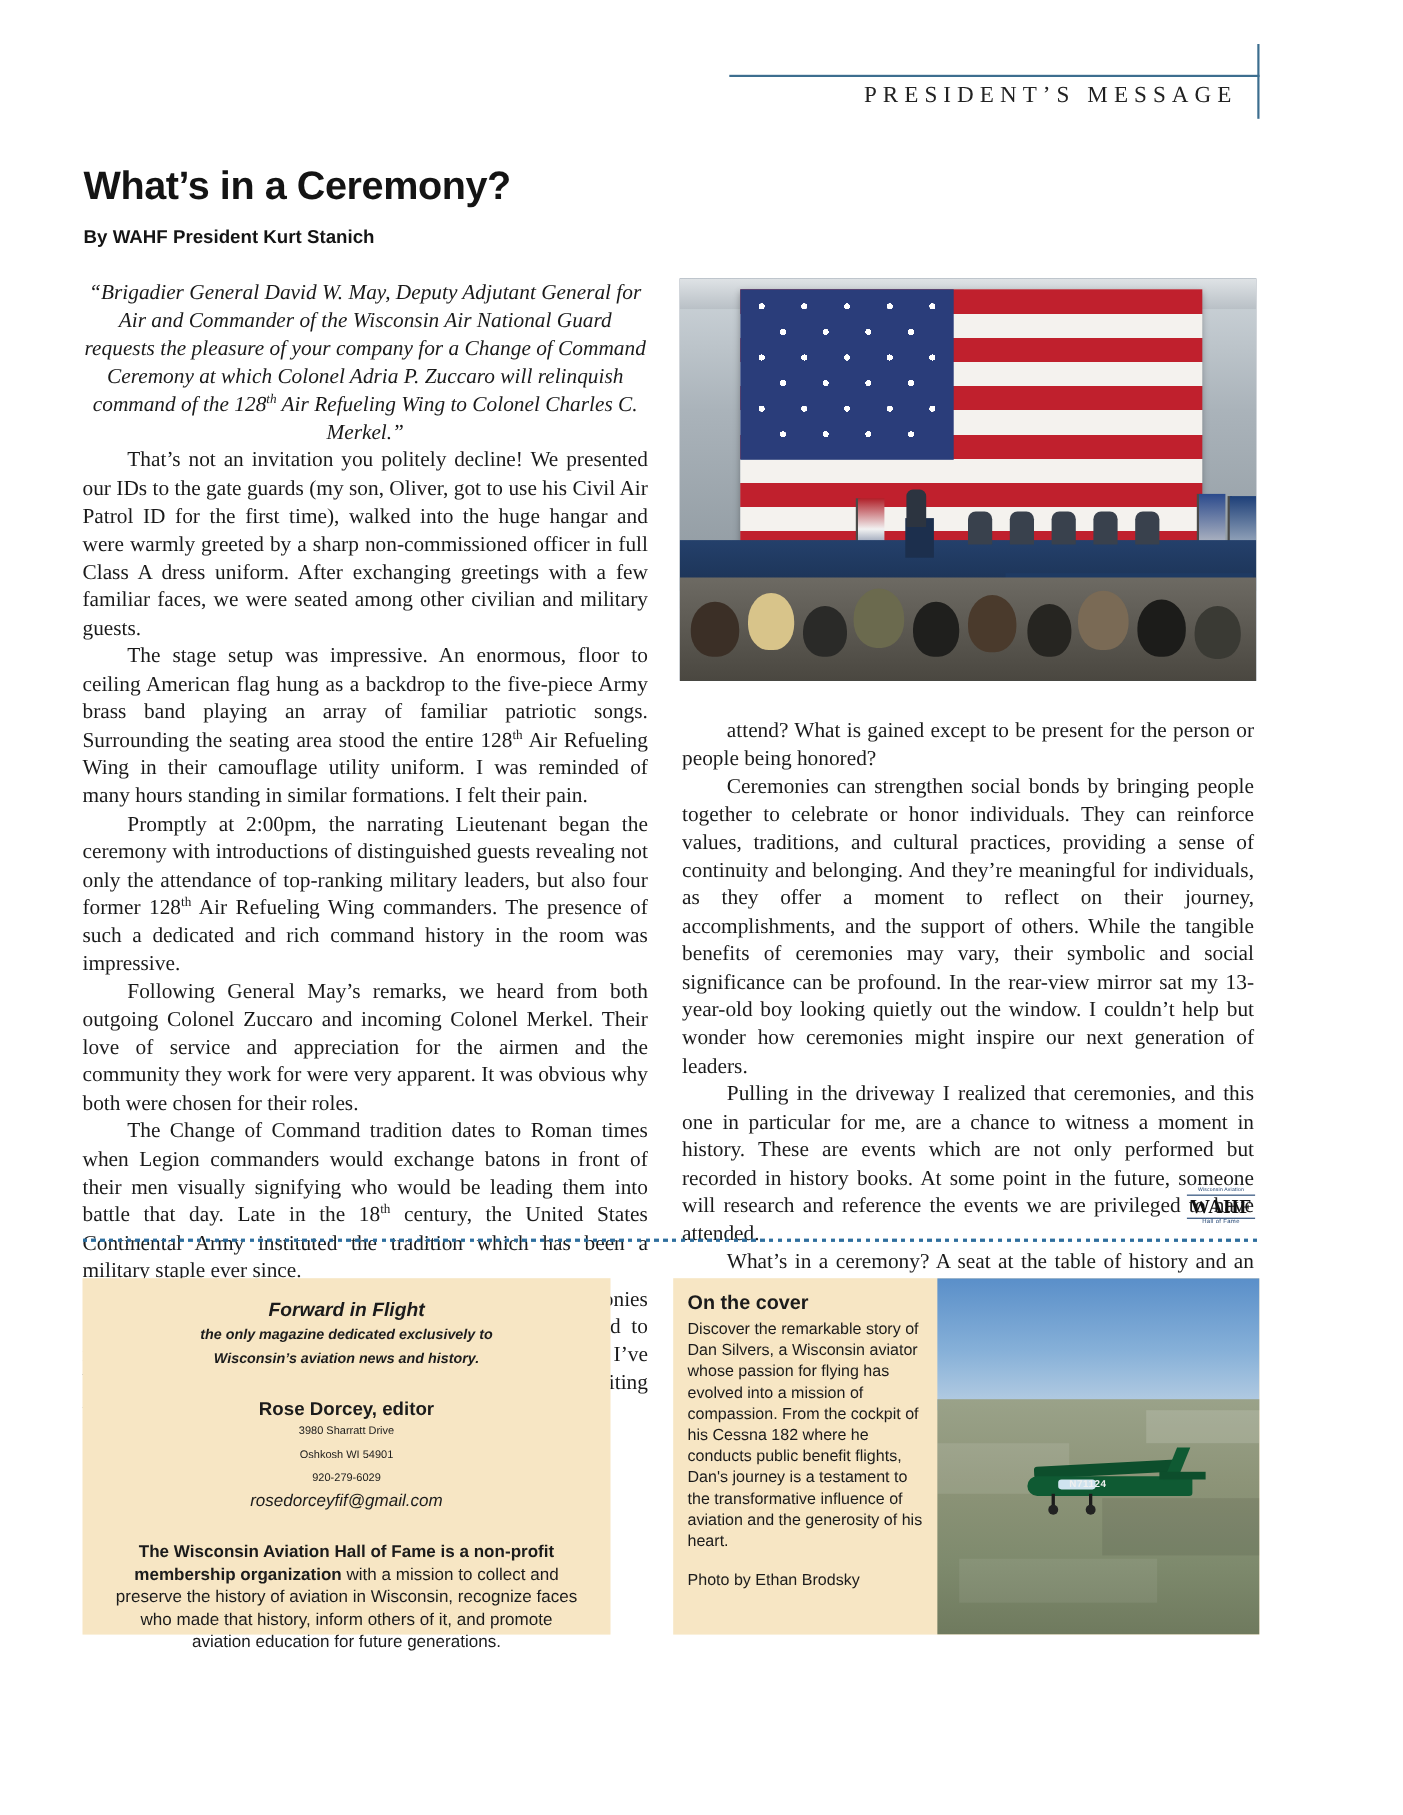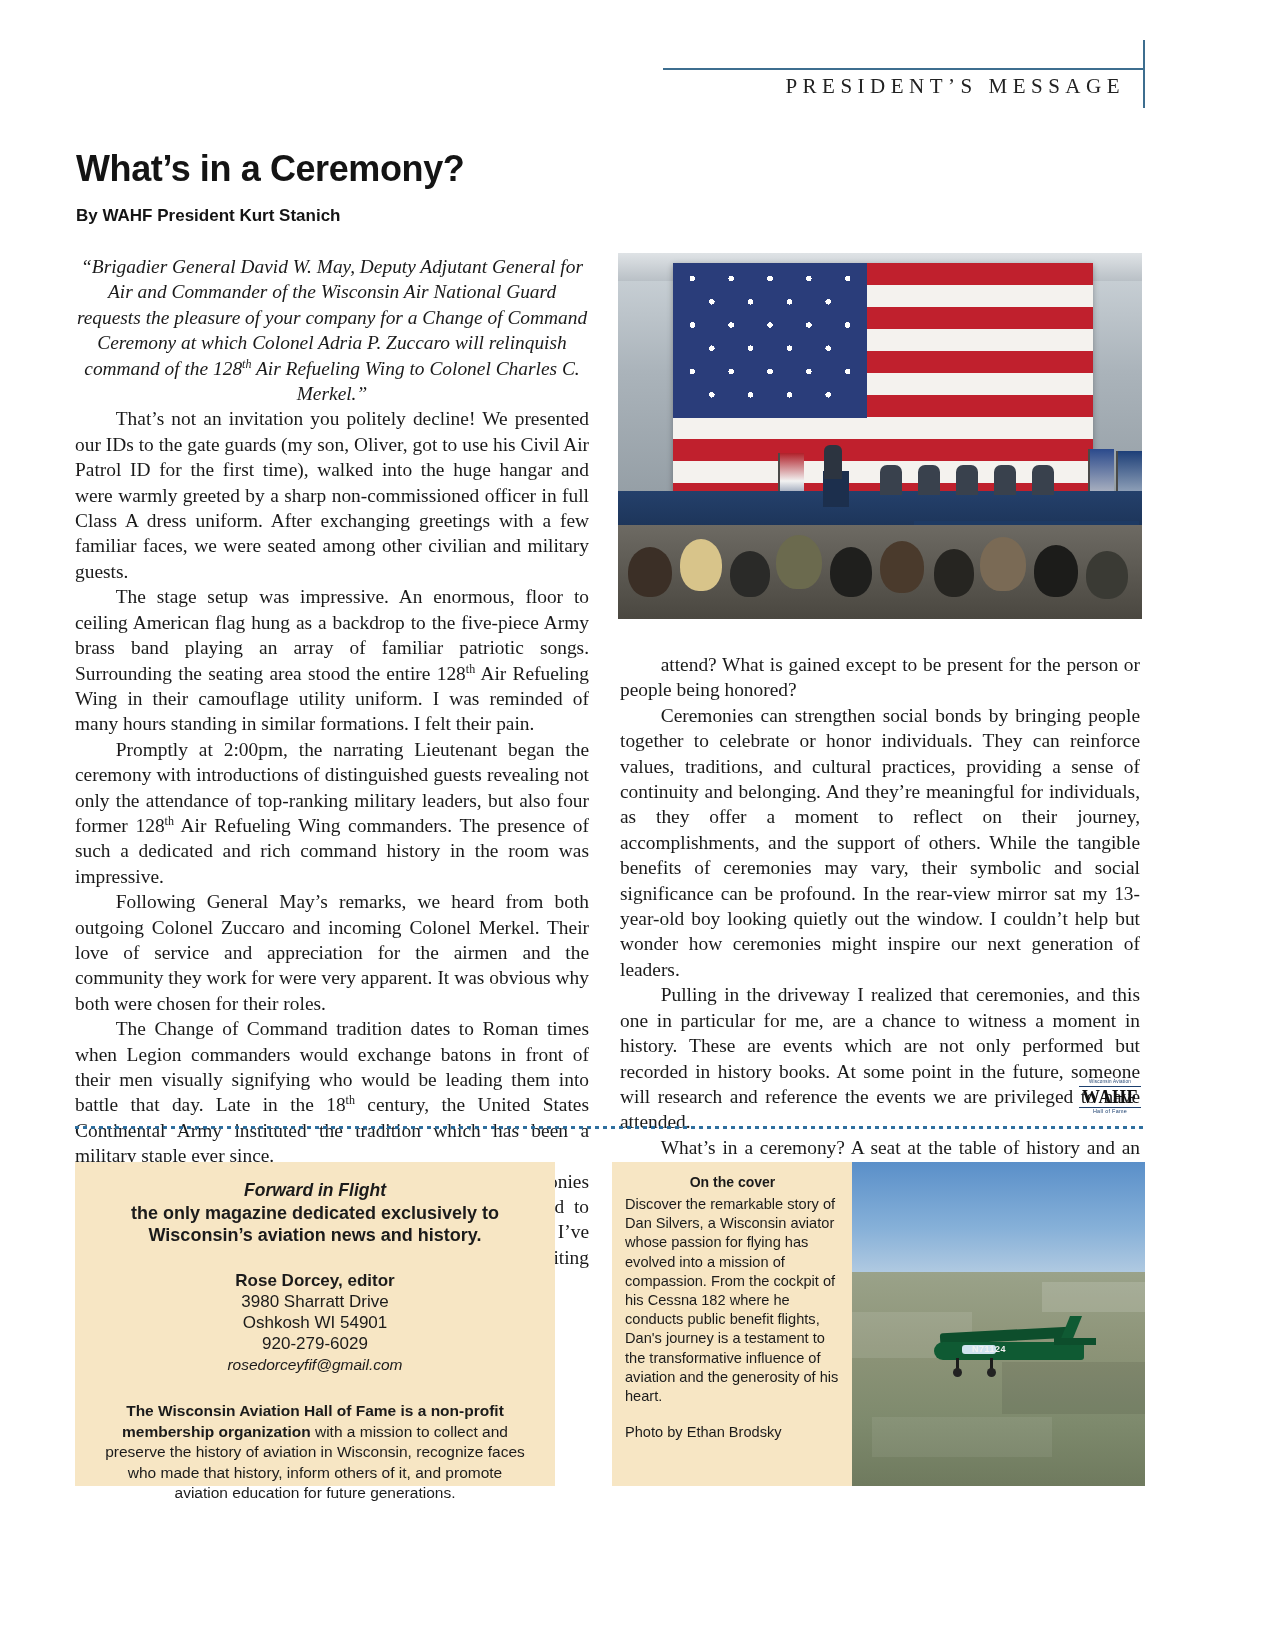--- a/index.html
+++ b/index.html
@@ -154,35 +154,35 @@
 
   
   .box-left {
     position:absolute; left:75px; top:1162px; width:480px; height:324px;
     background:#f7e6c4;
     padding:18px 26px;
     font-family:"Liberation Sans", sans-serif;
     text-align:center; color:#1b1b1b;
   }
   .box-left .bl-title { font-weight:bold; font-style:italic; font-size:17.5px; }
-  .box-left .bl-sub { font-weight:bold; font-size:18px; line-height:20px; margin-top:2px; }
+  .box-left .bl-sub { font-weight:bold; font-size:13px; line-height:20px; margin-top:2px;font-style:italic; }
   .box-left .bl-editor { font-weight:bold; font-size:17px; margin-top:26px; }
-  .box-left .bl-line { font-size:17px; line-height:21px; }
+  .box-left .bl-line { font-size:10px; line-height:21px; }
   .box-left .bl-email { font-style:italic; font-size:15.5px; line-height:21px; }
   .box-left .bl-para { font-size:15.5px; line-height:20.5px; margin-top:26px; }
   .box-left .bl-para b { font-weight:bold; }
 
   .box-right {
     position:absolute; left:612px; top:1162px; width:533px; height:324px;
     background:#f7e6c4;
     font-family:"Liberation Sans", sans-serif;
     color:#1b1b1b;
   }
   .br-text { position:absolute; left:13px; top:12px; width:215px; }
-  .br-title { font-weight:bold; font-size:14px; margin-bottom:5px;text-align:center; }
+  .br-title { font-weight:bold; font-size:18px; margin-bottom:5px; }
   .br-body { font-size:14.6px; line-height:19.2px; }
   .br-credit { font-size:14.6px; margin-top:18px; }
 
   
   .cover-photo {
     position:absolute; left:240px; top:0px; width:293px; height:324px;
     overflow:hidden;
   }
   .cp-sky { position:absolute; left:0; top:0; width:293px; height:120px;
     background:linear-gradient(#5a8fc9 0%,#86b0d8 55%,#b9cfe3 100%); }

